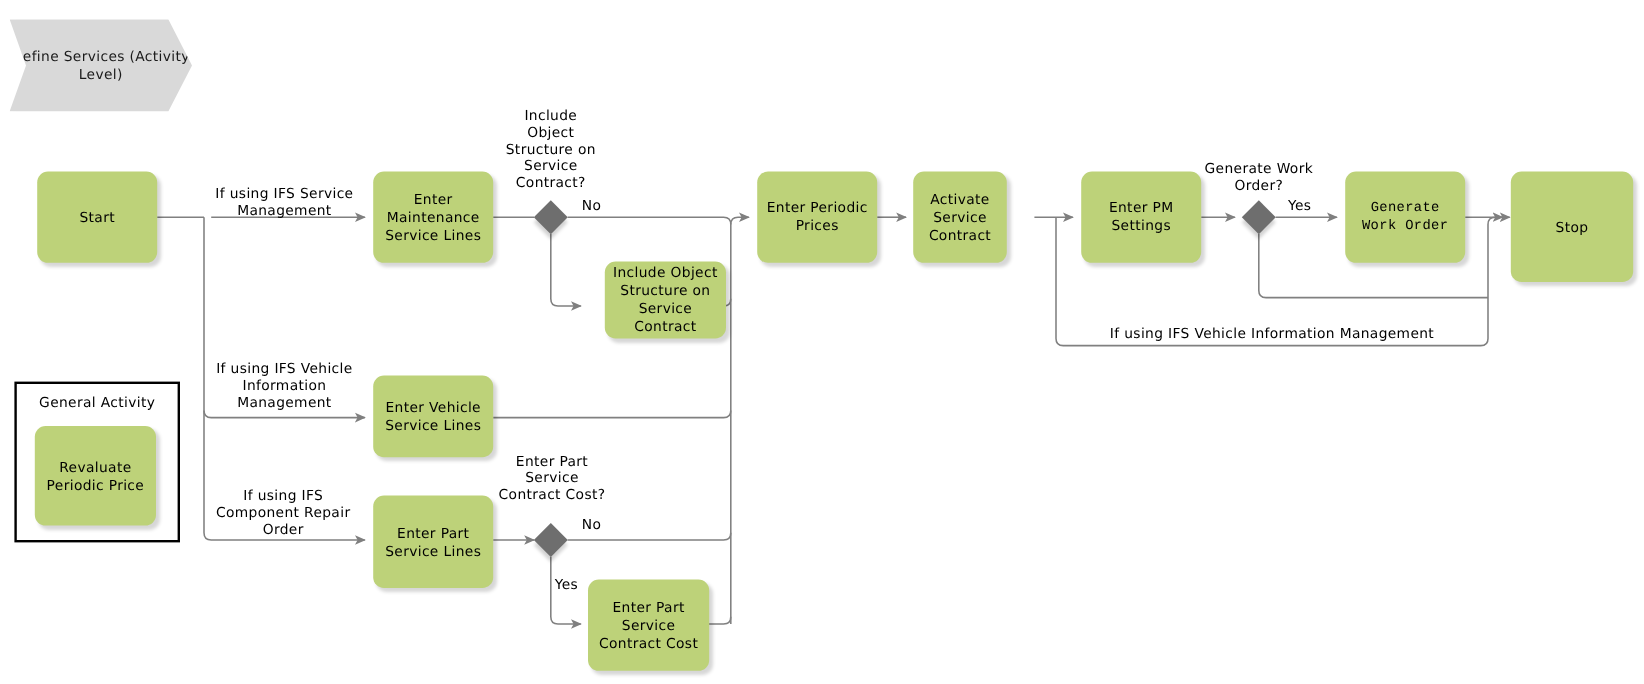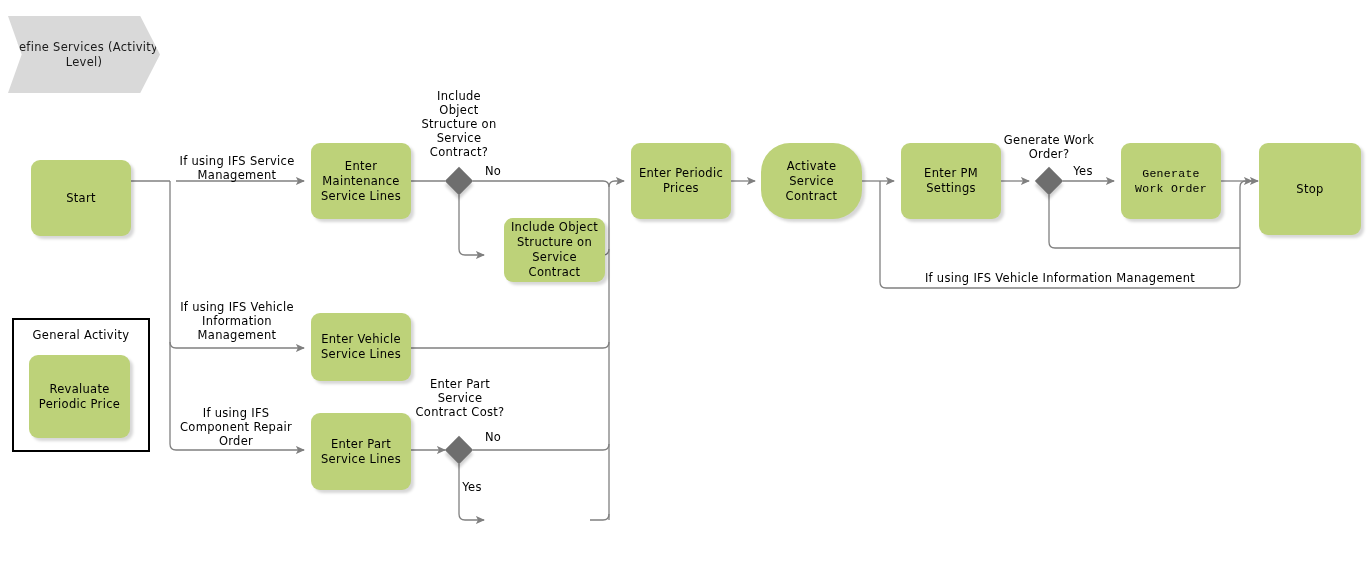--- a/index.html
+++ b/index.html
@@ -154,21 +154,21 @@
 (Activity Level)</span>
   </div>
 
   <div class="group-frame" style="left:12px; top:318px; width:138px; height:134px;"></div>
   <div class="group-title" style="left:12px; top:328px; width:138px;">General Activity</div>
   <div class="node" style="left:29px; top:355px; width:101px; height:83px;">
     <span>Revaluate
 Periodic Price</span>
   </div>
 
-  <div class="node" style="left:31px; top:143px; width:100px; height:76px;margin-top:17px;">
+  <div class="node" style="left:31px; top:143px; width:100px; height:76px;">
     <span>Start</span>
   </div>
 
   <div class="node" style="left:311px; top:143px; width:100px; height:76px;">
     <span>Enter
 Maintenance
 Service Lines</span>
   </div>
 
   <div class="node" style="left:504px; top:218px; width:101px; height:64px;text-align:center;">
@@ -180,27 +180,32 @@
   <div class="node" style="left:311px; top:313px; width:100px; height:68px;justify-content:flex-end;">
     <span>Enter Vehicle
 Service Lines</span>
   </div>
 
   <div class="node" style="left:311px; top:413px; width:100px; height:77px;">
     <span>Enter Part
 Service Lines</span>
   </div>
 
+  <div class="node" style="left:490px; top:483px; width:101px; height:76px;">
+    <span>Enter Part
+Service Contract
+Cost</span>
+  </div>
 
   <div class="node" style="left:631px; top:143px; width:100px; height:76px;">
     <span>Enter Periodic
 Prices</span>
   </div>
 
-  <div class="node" style="left:761px; top:143px; width:101px; height:76px;border-radius:29px;">
+  <div class="node" style="left:761px; top:143px; width:78px; height:76px;">
     <span>Activate Service
 Contract</span>
   </div>
 
   <div class="node" style="left:901px; top:143px; width:100px; height:76px;">
     <span>Enter PM
 Settings</span>
   </div>
 
   <div class="node" style="left:1121px; top:143px; width:100px; height:76px;font-family:Liberation Mono, monospace;">

